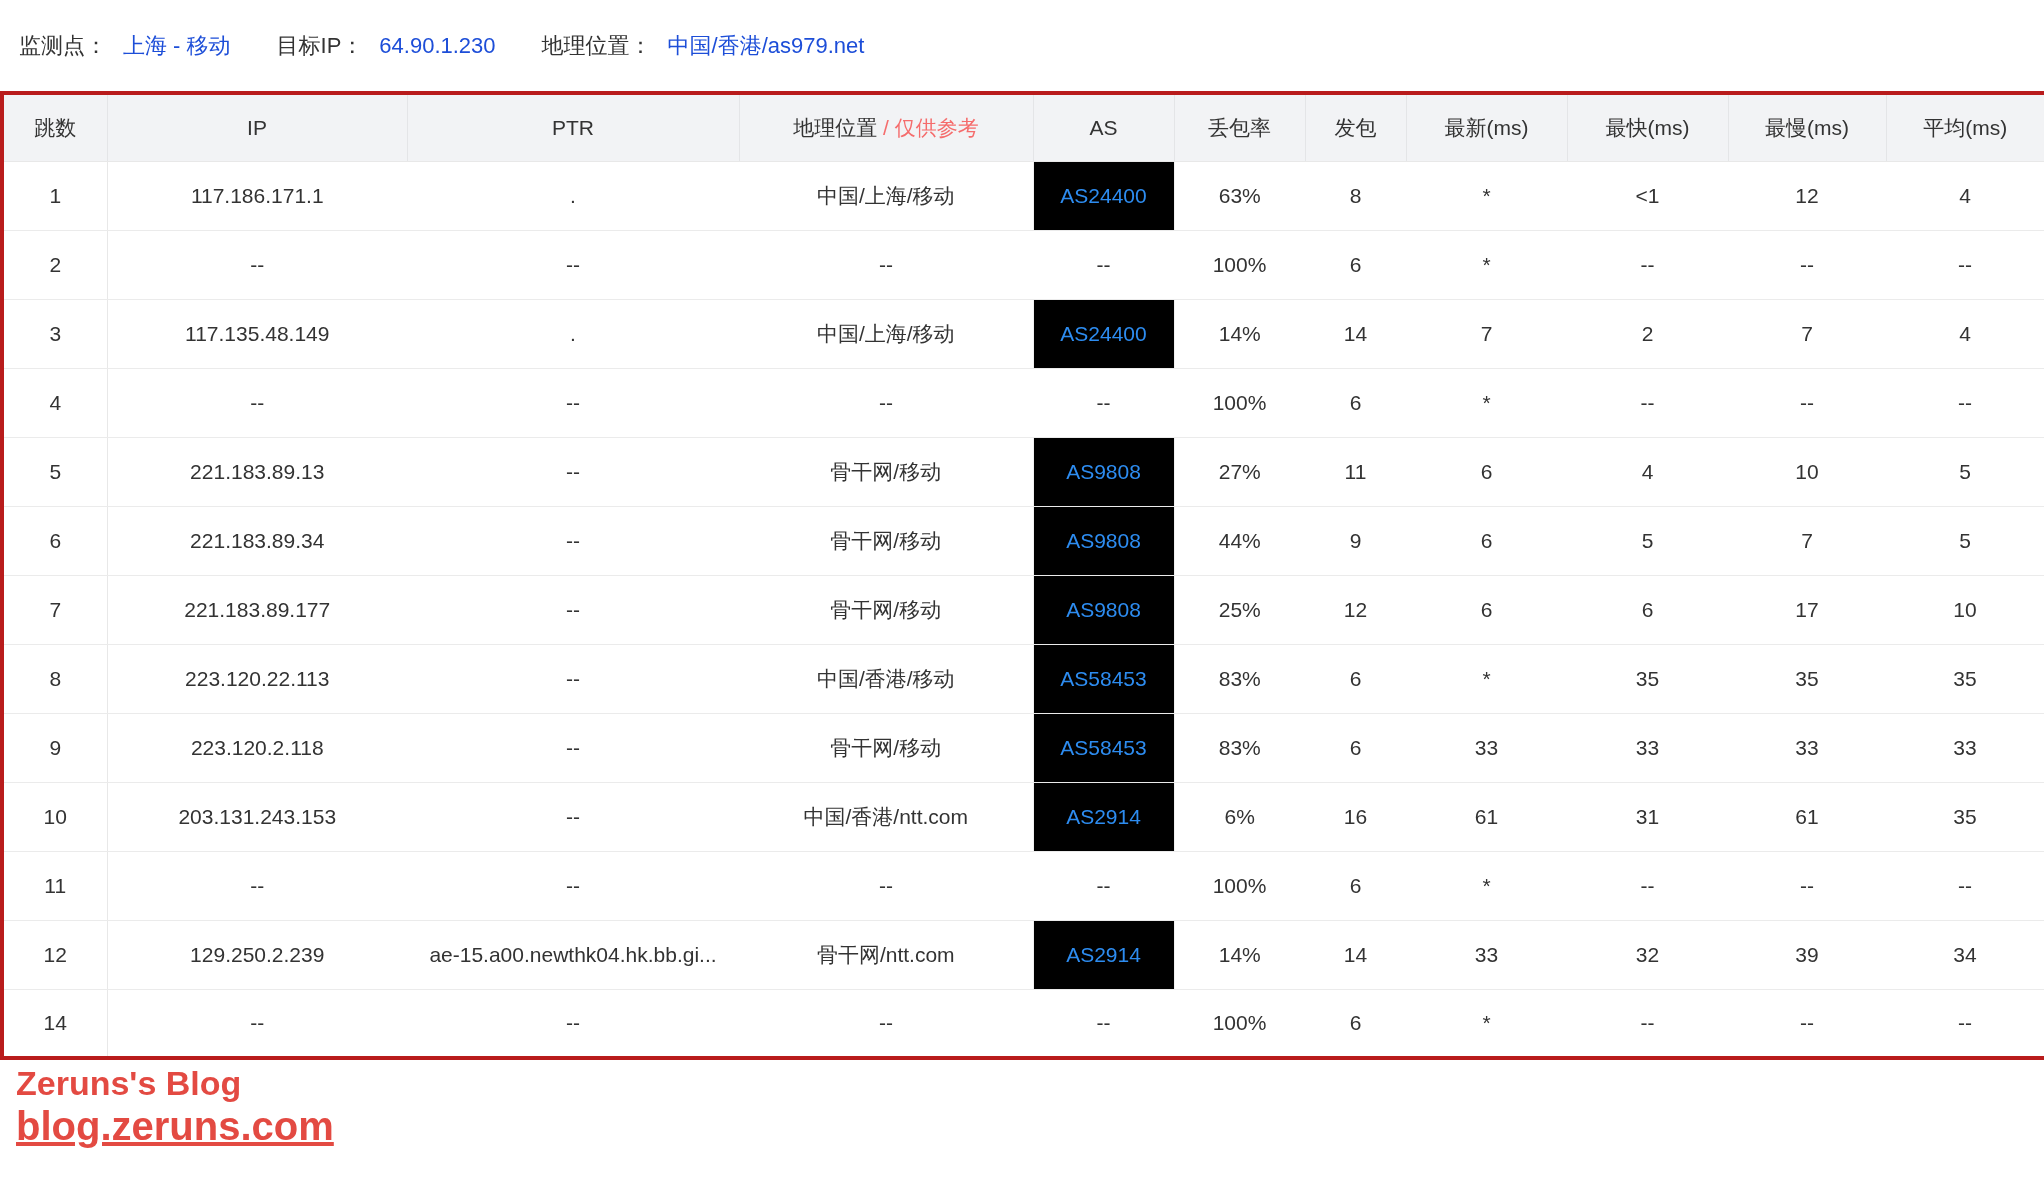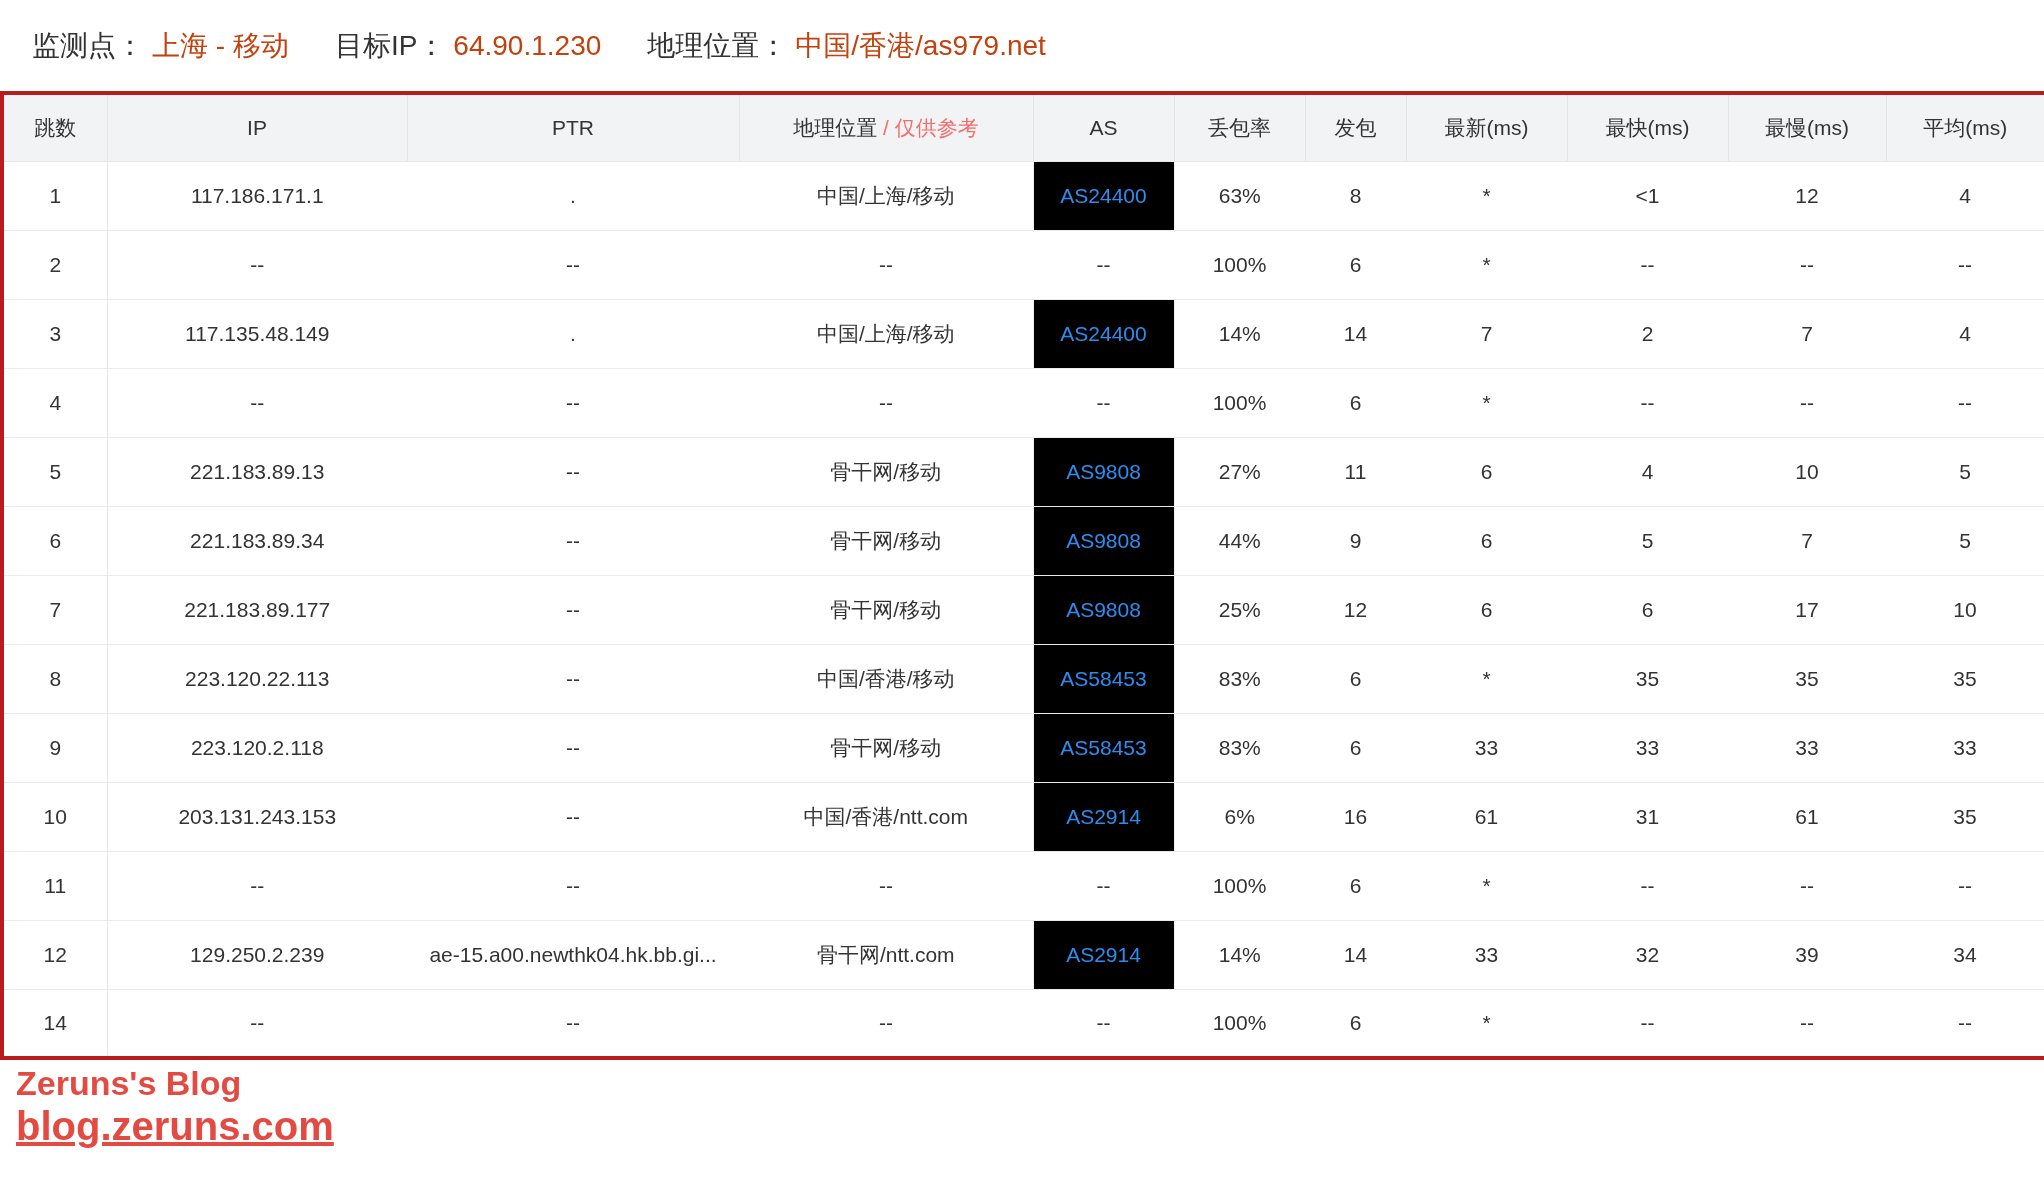--- a/index.html
+++ b/index.html
@@ -1,24 +1,24 @@
 <!DOCTYPE html>
 <html><head>
 <meta charset="utf-8">
 <style>
   * { margin:0; padding:0; box-sizing:border-box; }
   html,body { background:#fff; }
   body { font-family:"Liberation Sans","DejaVu Sans",sans-serif; }
   .page { position:relative; width:2044px; height:1196px; background:#fff; color:#333; overflow:hidden; }
 
   
-  .topbar { height:91px; display:flex; align-items:center; padding:0 32px; font-size:28px; }
+  .topbar { height:91px; display:flex; align-items:center; padding:0 19px; font-size:22px; }
   .topbar .lbl { color:#333; white-space:pre; }
   .topbar .grp { margin-left:46px; }
-  .topbar a { color:#c2410c; text-decoration:none; margin-left:8px; cursor:pointer; white-space:pre; }
+  .topbar a { color:#1d4ed8; text-decoration:none; margin-left:16px; cursor:pointer; white-space:pre; }
 
   
   table { width:2044px; table-layout:fixed; border-collapse:collapse; border:4px solid #b91c1c; }
   thead th {
     height:68px; background:#f2f3f5; font-weight:400; font-size:21px; color:#333;
     text-align:center; vertical-align:middle;
     border-right:1px solid #e4e5e7; border-bottom:1px solid #e8e8e8;
     white-space:nowrap;
   }
   thead th:last-child { border-right:none; }

